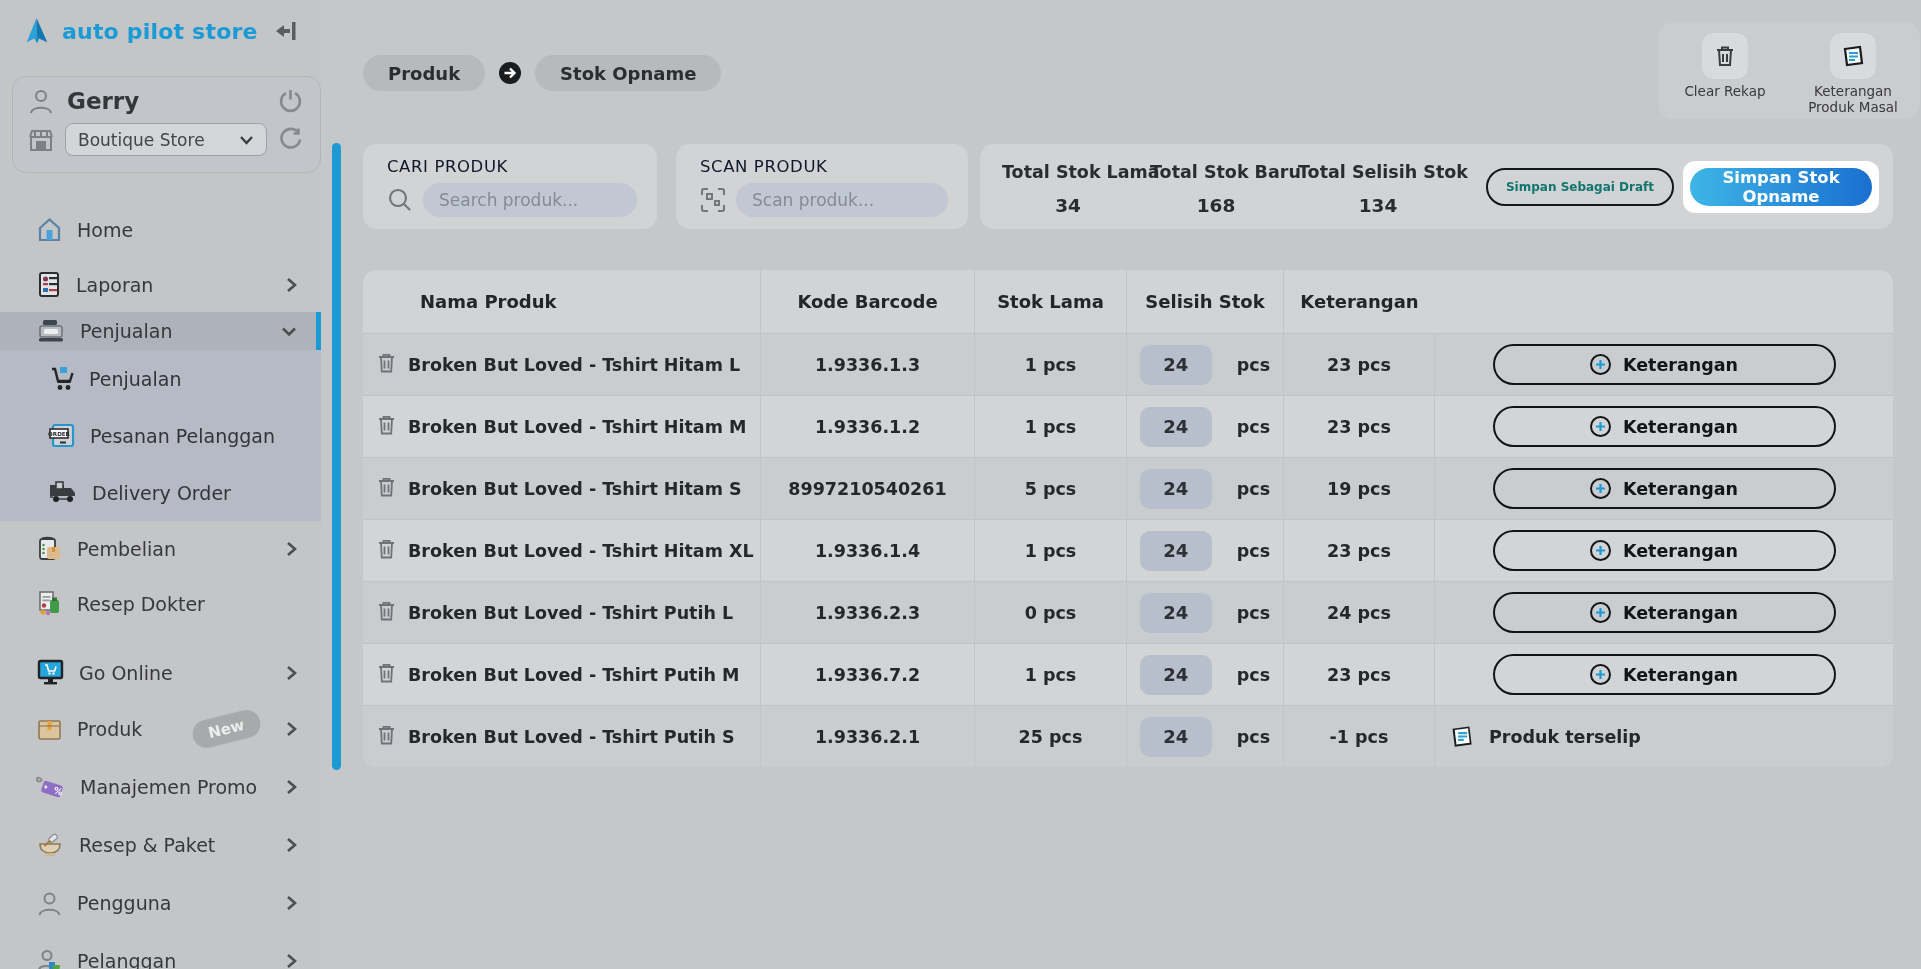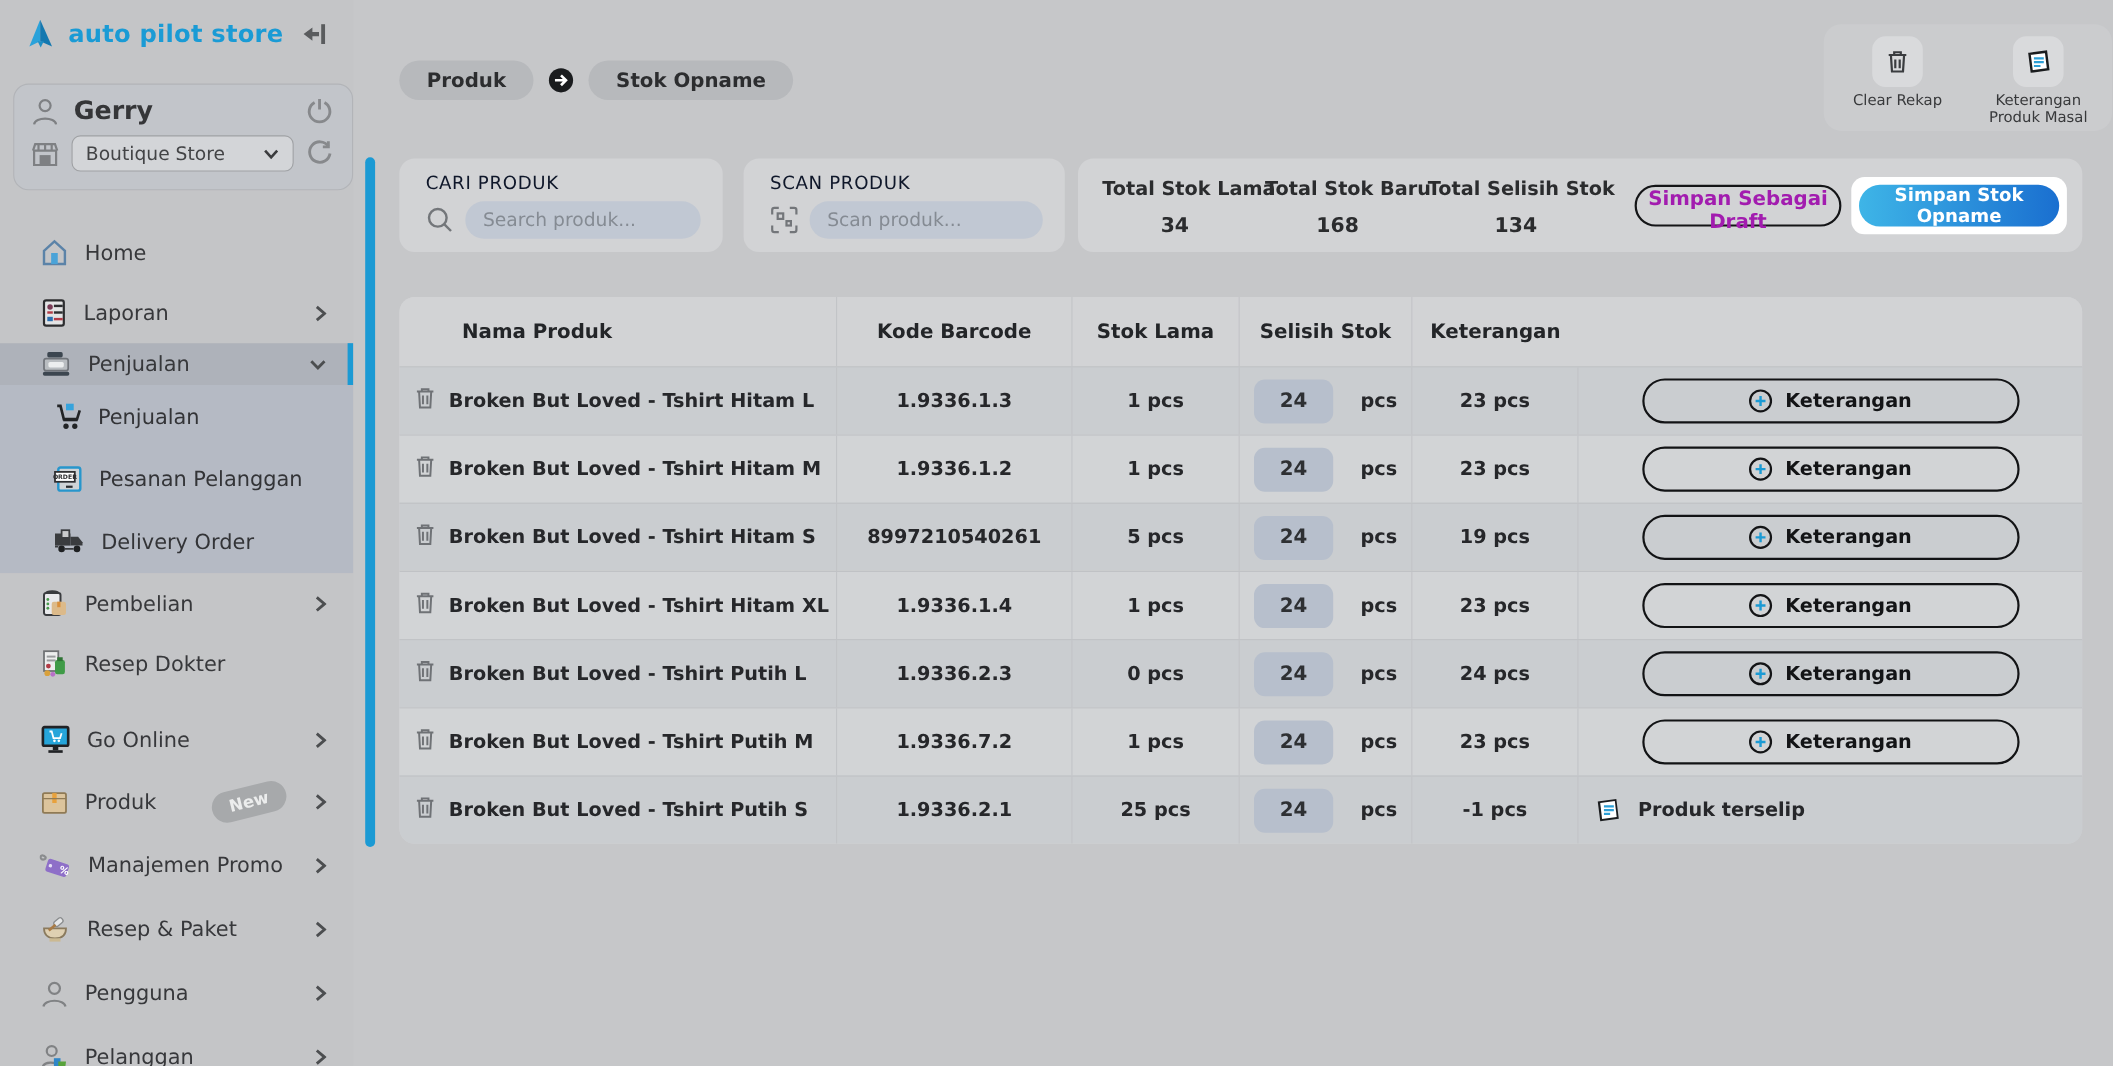--- a/index.html
+++ b/index.html
@@ -53,21 +53,21 @@
   .card-title { font-size:16.5px; font-weight:normal; color:#0f172a; letter-spacing:.6px; }
   .input-row { display:flex; align-items:center; gap:10px; margin-top:7px; }
   .pill-input { flex:1; height:34px; background:#c1c8d3; border:none; border-radius:17px; padding:0 16px;
     font-size:17px; color:#555b63; font-family:inherit; outline:none; min-width:0; }
   .pill-input::placeholder { color:#858b93; }
   .total-block { width:132px; padding-top:18px; text-align:center; }
   .total-block + .total-block { margin-left:16px; }
   .total-label { font-size:17.5px; font-weight:bold; color:#2b2c2e; white-space:nowrap; }
   .total-value { margin-top:13px; font-size:18.5px; font-weight:bold; color:#2b2c2e; }
   .draft-btn { margin-left:auto; align-self:center; width:188px; height:38px; border:2.5px solid #141517; border-radius:19px;
-    background:transparent; color:#a21caf; font-weight:bold; font-size:18px; font-family:inherit; cursor:pointer; }
+    background:transparent; color:#0f766e; font-weight:bold; font-size:12px; font-family:inherit; cursor:pointer; }
   .spotlight { margin-left:9px; align-self:center; background:#ffffff; border-radius:12px; padding:7px; }
   .save-btn { width:182px; height:38px; border:none; border-radius:19px; background:linear-gradient(90deg,#3eb5e7,#1a6fd0);
     color:#fff; font-weight:bold; font-size:16.5px; font-family:inherit; cursor:pointer; }
   
   .table { position:absolute; left:363px; top:270px; width:1530px; background:#d0d1d3; border-radius:14px; overflow:hidden; }
   .trow { display:grid; grid-template-columns:398px 214px 152px 157px 151px 458px; align-items:center; }
   .trow > div { height:100%; display:flex; align-items:center; border-right:1px solid #c2c4c7; }
   .trow > div:last-child { border-right:none; }
   .thead { height:63px; background:#d2d3d5; font-weight:bold; font-size:18px; color:#232528; }
   .tbody-row { height:62px; font-size:17.5px; font-weight:600; color:#26272a; border-top:1px solid #c0c2c5; }

